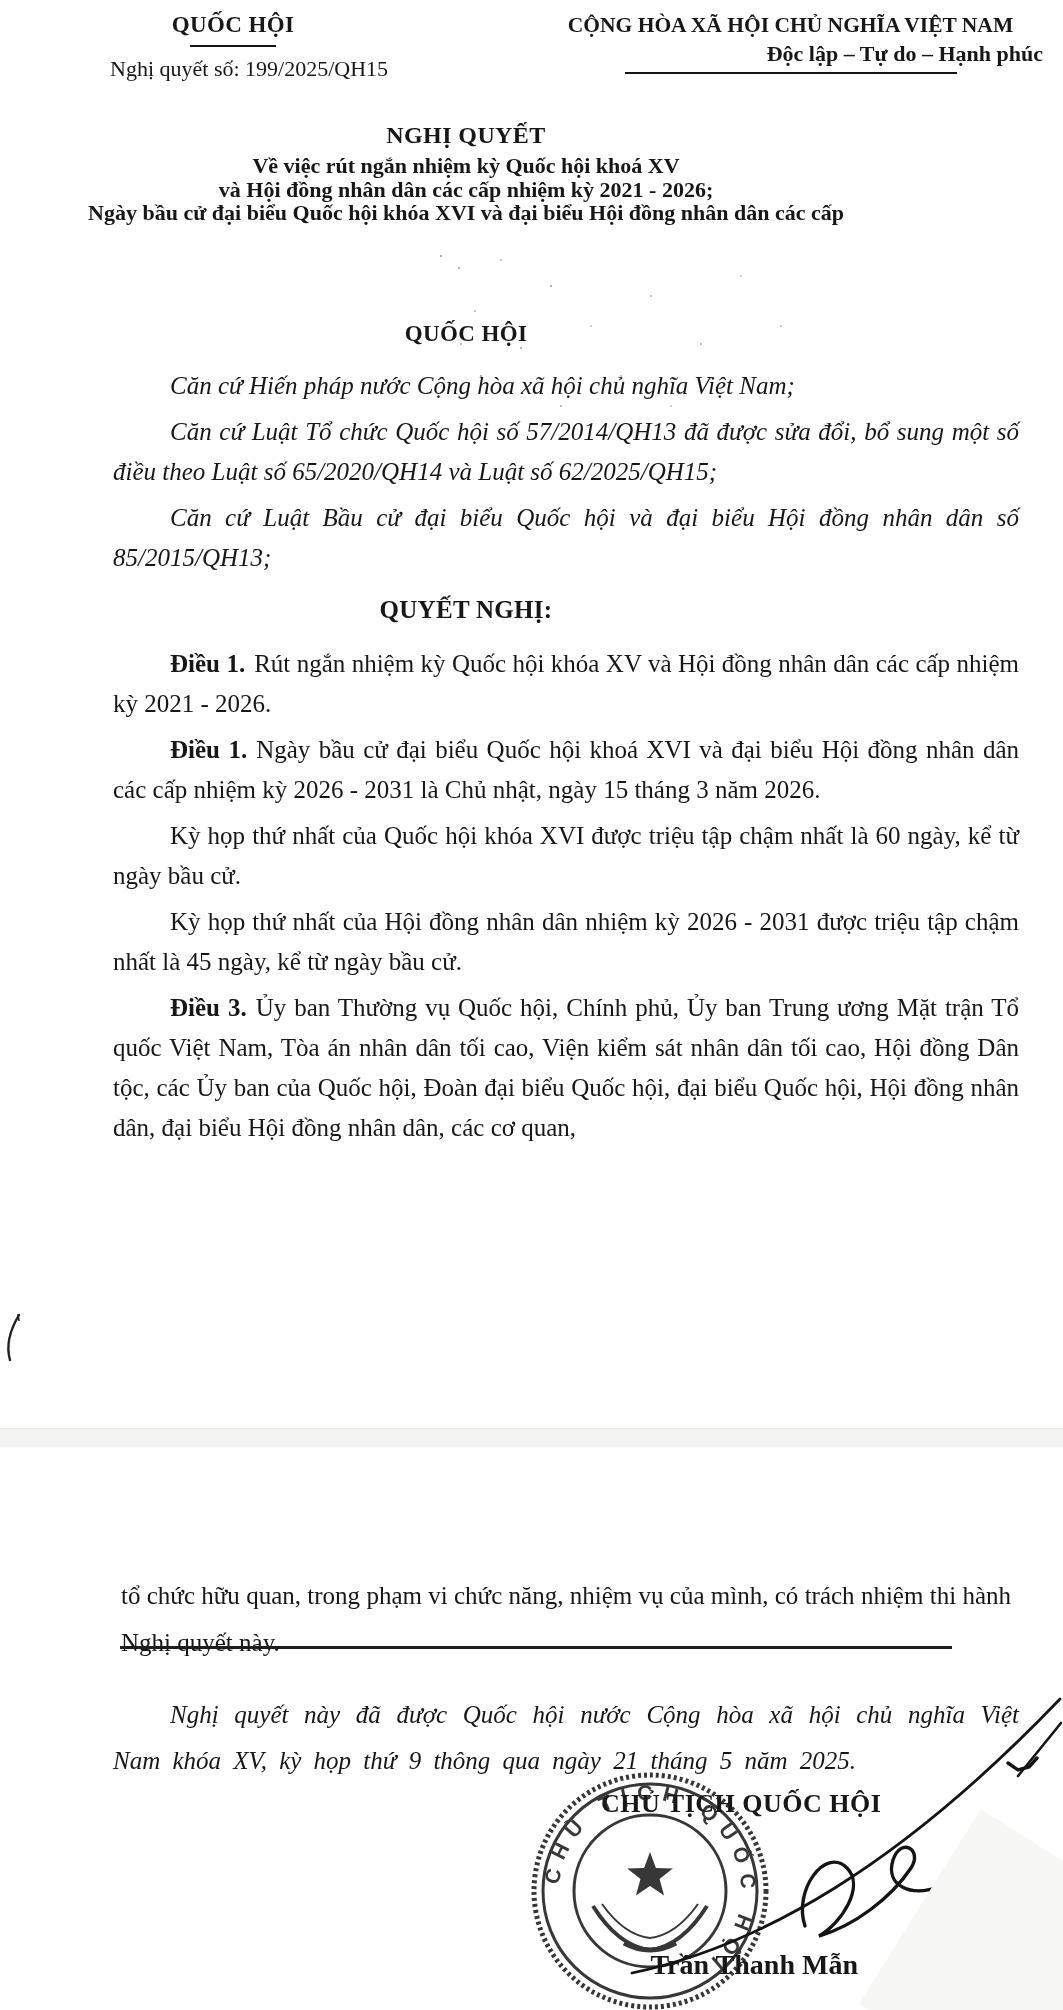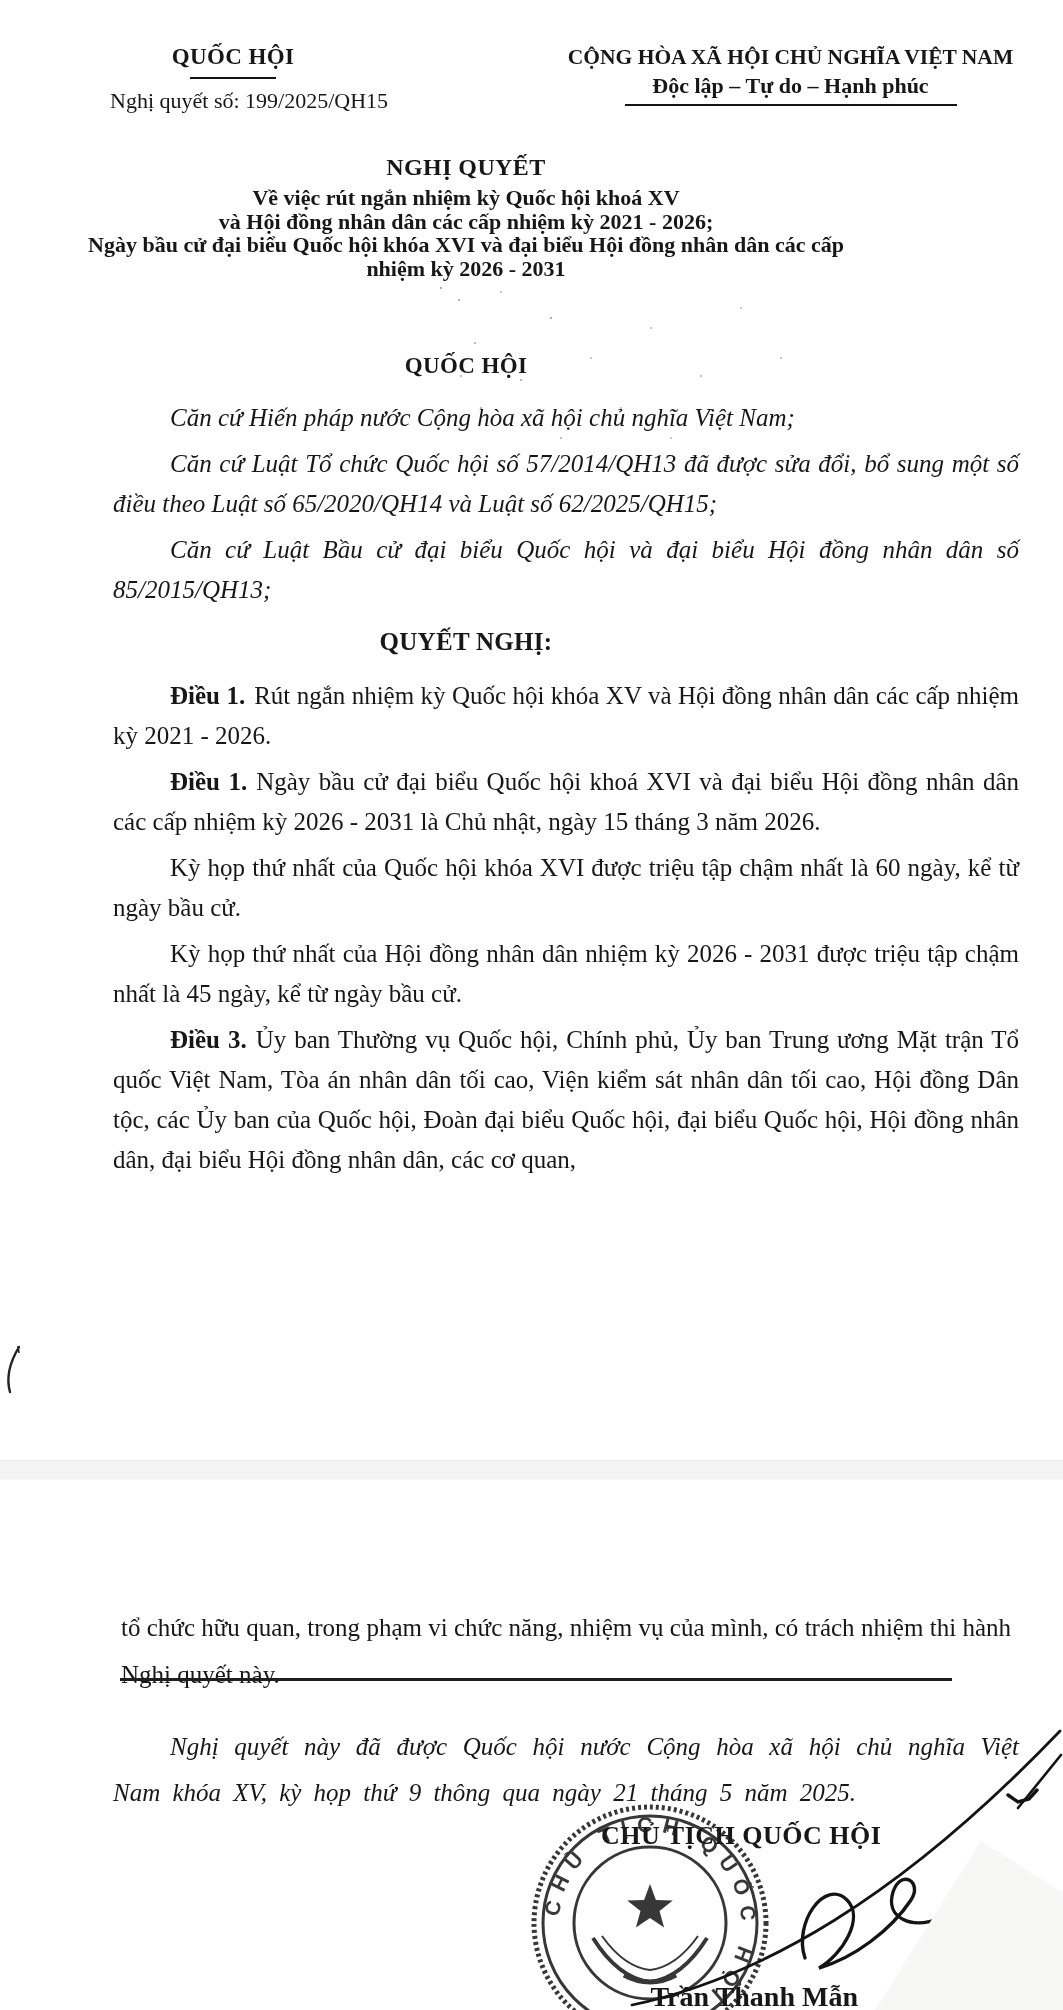--- a/index.html
+++ b/index.html
@@ -2,32 +2,32 @@
 <html><head>
 <meta charset="utf-8">
 <style>
   html,body{margin:0;padding:0;}
   body{
     width:1063px;height:2010px;background:#ffffff;
     font-family:"Liberation Serif", serif;color:#171717;
     overflow:hidden;position:relative;
   }
   .page{position:relative;background:#fff;}
-  #page1{height:1428px;margin-top:32px;}
+  #page1{height:1428px;}
   #page-sep{height:18px;background:#f3f3f2;border-top:1px solid #ececea;border-bottom:1px solid #f8f8f7;}
   #page2{height:562px;}
 
   
   .hdr-left{position:absolute;left:110px;top:12px;width:246px;text-align:center;}
   .org-name{font-weight:bold;font-size:23px;letter-spacing:.4px;}
   .org-rule{width:86px;height:2px;background:#141414;margin:7px auto 9px auto;}
   .doc-number{font-size:22px;white-space:nowrap;}
   .hdr-right{position:absolute;left:538px;top:13px;width:505px;text-align:center;}
   .republic{font-weight:bold;font-size:21.5px;white-space:nowrap;}
-  .motto{font-weight:bold;font-size:22px;margin-top:3px;}
+  .motto{font-weight:bold;font-size:22px;margin-top:3px;text-align:right;}
   .motto-rule{width:332px;height:2px;background:#141414;margin:5px auto 0 auto;}
 
   
   .title-block{position:absolute;left:0;top:122px;width:932px;text-align:center;}
   .title-kind{font-weight:bold;font-size:24px;margin-bottom:5px;letter-spacing:.4px;}
   .title-line{font-weight:bold;font-size:22px;line-height:23.5px;}
   .issuer-heading{position:absolute;left:0;top:321px;width:932px;text-align:center;font-weight:bold;font-size:23px;letter-spacing:.4px;}
 
   
   .content{position:absolute;left:113px;top:366px;width:906px;}
@@ -74,21 +74,20 @@
     <div class="republic">CỘNG HÒA XÃ HỘI CHỦ NGHĨA VIỆT NAM</div>
     <div class="motto">Độc lập – Tự do – Hạnh phúc</div>
     <div class="motto-rule"></div>
   </div>
 
   <div class="title-block">
     <div class="title-kind">NGHỊ QUYẾT</div>
     <div class="title-line">Về việc rút ngắn nhiệm kỳ Quốc hội khoá XV</div>
     <div class="title-line">và Hội đồng nhân dân các cấp nhiệm kỳ 2021 - 2026;</div>
     <div class="title-line">Ngày bầu cử đại biểu Quốc hội khóa XVI và đại biểu Hội đồng nhân dân các cấp</div>
-    <div class="title-line">nhiệm kỳ 2026 - 2031</div>
   </div>
 
   <div class="specks"></div>
 
   <div class="issuer-heading">QUỐC HỘI</div>
 
   <div class="content">
     <div class="preamble">
       <p>Căn cứ Hiến pháp nước Cộng hòa xã hội chủ nghĩa Việt Nam;</p>
       <p>Căn cứ Luật Tổ chức Quốc hội số 57/2014/QH13 đã được sửa đổi, bổ sung một số điều theo Luật số 65/2020/QH14 và Luật số 62/2025/QH15;</p>

